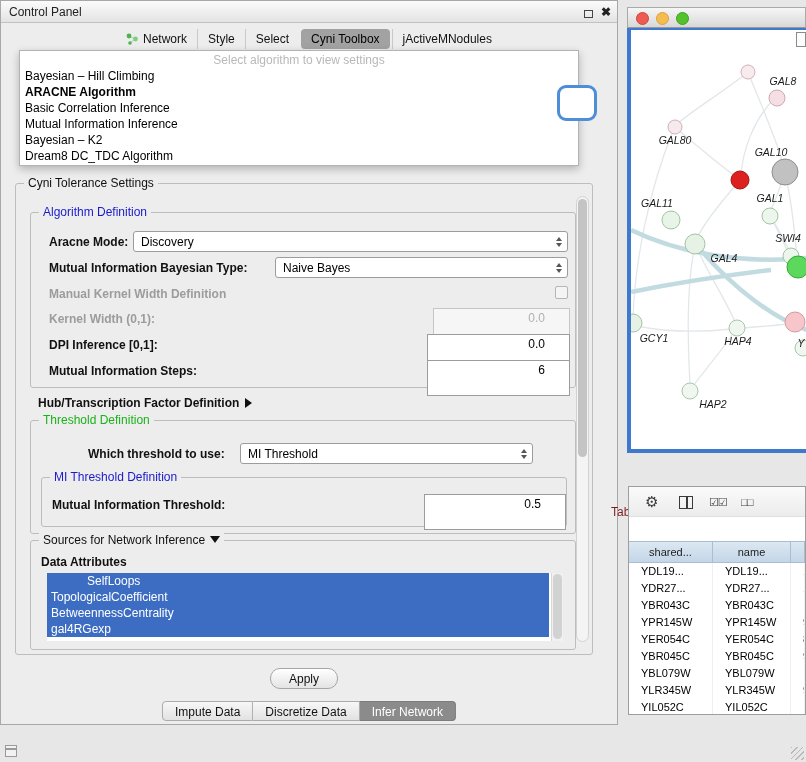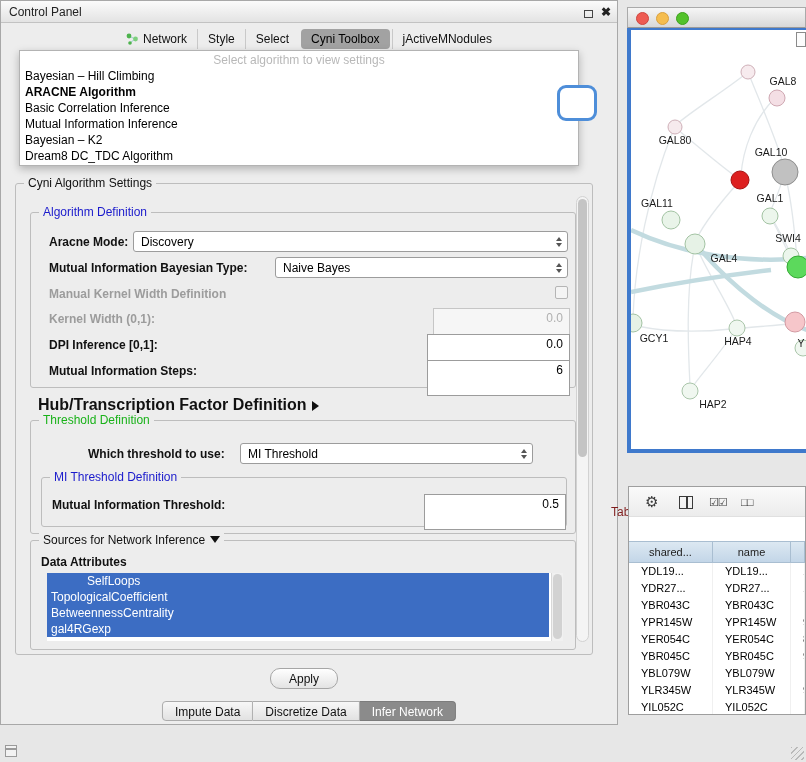--- a/index.html
+++ b/index.html
@@ -37,47 +37,47 @@
   .lbl { position:absolute; font-weight:bold; font-size:12px; color:#111; white-space:nowrap; }
   .lbl.dis { color:#9c9c9c; }
 
   .combo { position:absolute; height:21px; background:#fff; border:1px solid #9c9c9c; border-radius:3px; }
   .combo .val { position:absolute; left:7px; top:3px; font-size:12px; color:#000; }
   .spin { position:absolute; right:5px; top:50%; transform:translateY(-50%); display:flex; flex-direction:column; gap:2px; }
   .spin i { display:block; width:0; height:0; border-left:3.5px solid transparent; border-right:3.5px solid transparent; }
   .spin .up { border-bottom:4px solid #555; }
   .spin .dn { border-top:4px solid #555; }
 
-  .field { position:absolute; height:36px; background:#fff; border:1px solid #9c9c9c; font-size:12px; color:#000; text-align:right; padding:2px 6px 0 0; }
+  .field { position:absolute; height:36px; background:#fff; border:1px solid #9c9c9c; font-size:12px; color:#000; text-align:right; padding:2px 24px 0 0; }
   .field.dis { background:#f6f6f6; border-color:#c6c6c6; color:#b0b0b0; }
   .chk { position:absolute; width:13px; height:13px; border:1px solid #b5b5b5; background:#f4f4f4; border-radius:2px; }
 
   .vscroll { position:absolute; width:13px; background:#f4f4f4; border:1px solid #d2d2d2; border-radius:7px; }
   .vthumb { position:absolute; left:1px; right:1px; background:#c4c4c4; border-radius:6px; }
 
-  .hubrow { position:absolute; font-weight:bold; font-size:16px; color:#111; }
+  .hubrow { position:absolute; font-weight:bold; font-size:12px; color:#111; }
   .tri-right { display:inline-block; width:0; height:0; border-top:5px solid transparent; border-bottom:5px solid transparent; border-left:7px solid #111; margin-left:6px; vertical-align:-1px; }
   .tri-down { display:inline-block; width:0; height:0; border-left:5px solid transparent; border-right:5px solid transparent; border-top:7px solid #111; margin-left:5px; vertical-align:1px; }
 
   .list { position:absolute; background:#fff; }
   .litem { height:16px; line-height:16px; padding-left:4px; font-size:12px; }
   .litem.sel { background:#3c6dc3; color:#fff; }
   .list .lscroll { position:absolute; right:0; top:0; bottom:0; width:12px; background:#f1f1f1; border-left:1px solid #d8d8d8; }
   .list .lscroll .vthumb { top:1px; height:96%; background:#d2d2d2; }
 
   .applybtn { position:absolute; left:269px; top:667px; width:68px; height:21px; border:1px solid #a6a6a6; border-radius:10px; background:linear-gradient(#ffffff,#e3e3e3); font-size:12px; color:#111; text-align:center; padding-top:3px; }
 
   .segbar { position:absolute; top:700px; left:50%; transform:translateX(-50%); display:flex; }
   .seg { height:20px; padding:3px 12px 0; border:1px solid #ababab; border-left:none; background:linear-gradient(#f7f7f7,#e2e2e2); font-size:12px; color:#111; white-space:nowrap; }
   .seg:first-child { border-left:1px solid #ababab; border-radius:4px 0 0 4px; }
   .seg:last-child { border-radius:0 4px 4px 0; }
   .seg.active { background:#8b8b8b; color:#fff; border-color:#7c7c7c; }
 
   
-  .netwin { position:absolute; left:627px; top:7px; width:179px; height:446px; }
+  .netwin { position:absolute; left:627px; top:7px; width:179px; height:446px;font-style:italic; }
   .net-title { position:relative; height:21px; background:linear-gradient(#f6f6f6,#d8d8d8); border:1px solid #aaa; border-bottom:1px solid #9a9a9a; }
   .lights { position:absolute; left:8px; top:4px; display:flex; gap:7px; }
   .light { width:13px; height:13px; border-radius:50%; }
   .light.red { background:#ee5b52; border:1px solid #ce453e; }
   .light.yellow { background:#f5bd4f; border:1px solid #d9a03e; }
   .light.green { background:#53c22b; border:1px solid #3da01e; }
   .net-canvas { position:absolute; left:0; top:21px; right:0; bottom:0; background:#fff; border-left:4px solid #3f79cc; border-bottom:4px solid #3f79cc; border-top:2px solid #3f79cc; overflow:hidden; }
   .net-scrollbox { position:absolute; right:0; top:2px; width:10px; height:15px; background:#fcfcfc; border:1px solid #8a8a8a; }
 
   
@@ -143,21 +143,21 @@
       <div class="pop-item">Bayesian – Hill Climbing</div>
       <div class="pop-item bold">ARACNE Algorithm</div>
       <div class="pop-item">Basic Correlation Inference</div>
       <div class="pop-item">Mutual Information Inference</div>
       <div class="pop-item">Bayesian – K2</div>
       <div class="pop-item">Dream8 DC_TDC Algorithm</div>
     </div>
     <div class="focus-box"></div>
 
     <div class="group" style="left:14px; top:182px; width:578px; height:472px;">
-      <span class="gtitle">Cyni Algorithm Settings</span>
+      <span class="gtitle">Cyni Tolerance Settings</span>
 
       <div class="vscroll" style="right:3px; top:12px; bottom:12px;">
         <div class="vthumb" style="top:2px; height:58%;"></div>
       </div>
 
       <div class="group" style="left:14px; top:28px; width:546px; height:176px;">
         <span class="gtitle blue">Algorithm Definition</span>
 
         <span class="lbl" style="left:18px; top:22px;">Aracne Mode:</span>
         <div class="combo" style="left:102px; top:18px; width:435px;">

